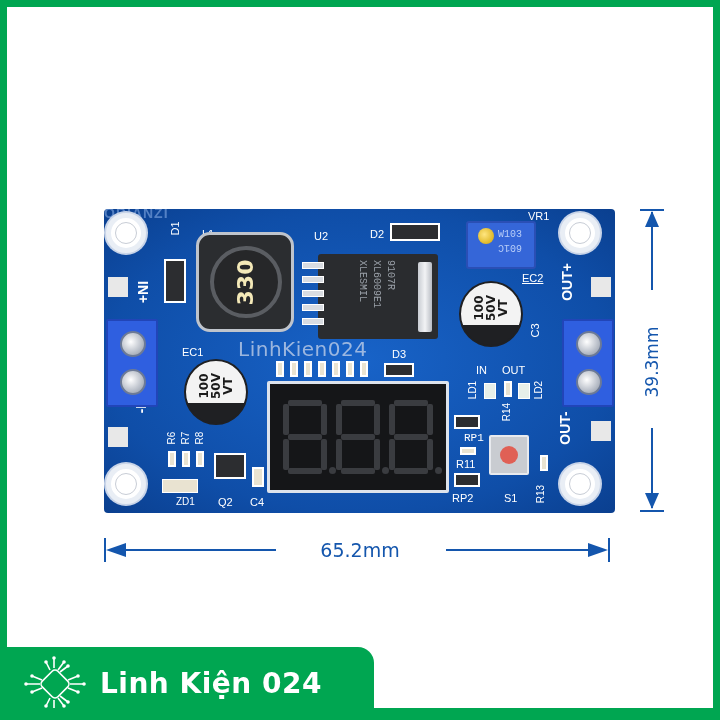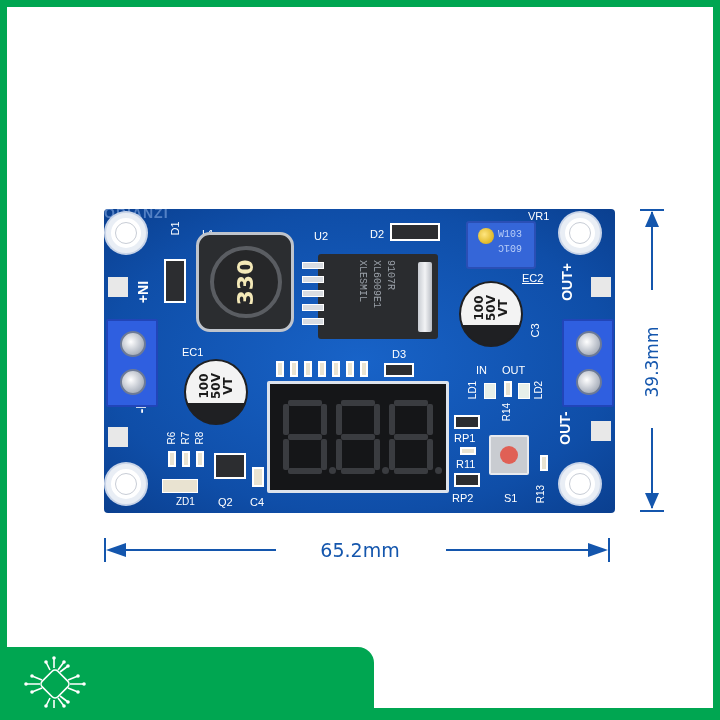--- a/index.html
+++ b/index.html
@@ -212,33 +212,34 @@
   <span class="silk" style="left:372px; top:156px;">IN</span>
   <span class="silk" style="left:398px; top:156px;">OUT</span>
   <span class="silk rot" style="left:360px; top:176px; font-size:10px;">LD1</span>
   <div class="led" style="left:380px; top:174px;"></div>
   <div class="smd" style="left:400px; top:172px;"></div>
   <span class="silk rot" style="left:394px; top:198px; font-size:10px;">R14</span>
   <div class="led" style="left:414px; top:174px;"></div>
   <span class="silk rot" style="left:426px; top:176px; font-size:10px;">LD2</span>
 
   <div class="diode" style="left:350px; top:206px; width:26px; height:14px;"></div>
-  <span class="silk" style="left:350px; top:224px;">RP1</span>
+  <span class="silk" style="left:360px; top:224px;font-family:Liberation Mono, monospace;">RP1</span>
   <div class="smd" style="left:356px; top:238px; width:16px; height:8px;"></div>
   <span class="silk" style="left:352px; top:250px;">R11</span>
   <div class="diode" style="left:350px; top:264px; width:26px; height:14px;"></div>
   <span class="silk" style="left:348px; top:284px;">RP2</span>
 
   <div class="button-base">
     <div class="button-cap"></div>
   </div>
   <span class="silk" style="left:400px; top:284px;">S1</span>
   <div class="smd" style="left:436px; top:246px;"></div>
   <span class="silk rot" style="left:428px; top:280px; font-size:10px;">R13</span>
 
+  <span class="watermark-mid">LinhKien024</span>
 </div>
 
 <div class="dim-line" style="left:640px; top:209px; width:24px; height:2px;"></div>
 <div class="dim-line" style="left:651px; top:212px; width:2px; height:78px;"></div>
 <div style="position:absolute; left:645px; top:211px; width:0; height:0; border-left:7px solid transparent; border-right:7px solid transparent; border-bottom:16px solid #1456ad;"></div>
 <div class="dim" style="position:absolute; left:612px; top:352px; width:80px; text-align:center; transform:rotate(-90deg);">39.3mm</div>
 <div class="dim-line" style="left:651px; top:428px; width:2px; height:80px;"></div>
 <div style="position:absolute; left:645px; top:493px; width:0; height:0; border-left:7px solid transparent; border-right:7px solid transparent; border-top:16px solid #1456ad;"></div>
 <div class="dim-line" style="left:640px; top:510px; width:24px; height:2px;"></div>
 
@@ -269,14 +270,15 @@
         <circle cx="44" cy="52" r="1.8"></circle>
         <circle cx="48" cy="48" r="1.8"></circle>
       <circle cx="12" cy="22" r="1.8"></circle>
         <circle cx="6" cy="30" r="1.8"></circle>
         <circle cx="12" cy="38" r="1.8"></circle>
       <circle cx="58" cy="22" r="1.8"></circle>
         <circle cx="64" cy="30" r="1.8"></circle>
         <circle cx="58" cy="38" r="1.8"></circle>
     </g>
   </svg>
+  <span class="brand-text">Linh Kiện 024</span>
 </div>
 <div class="bottom-bar"></div>
 
 </body></html>

